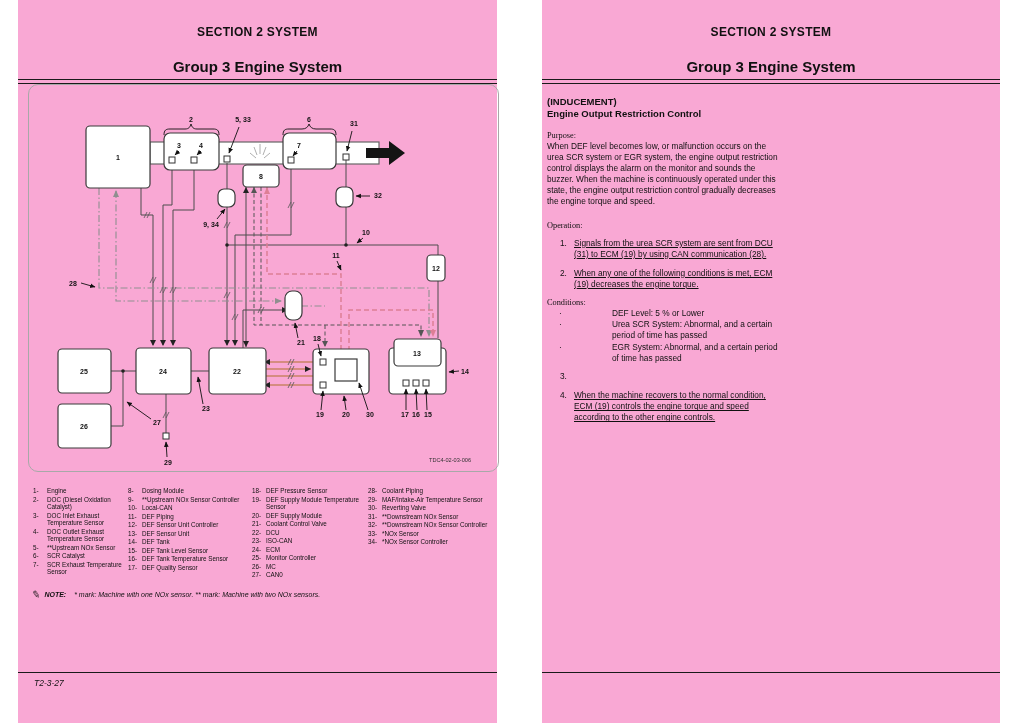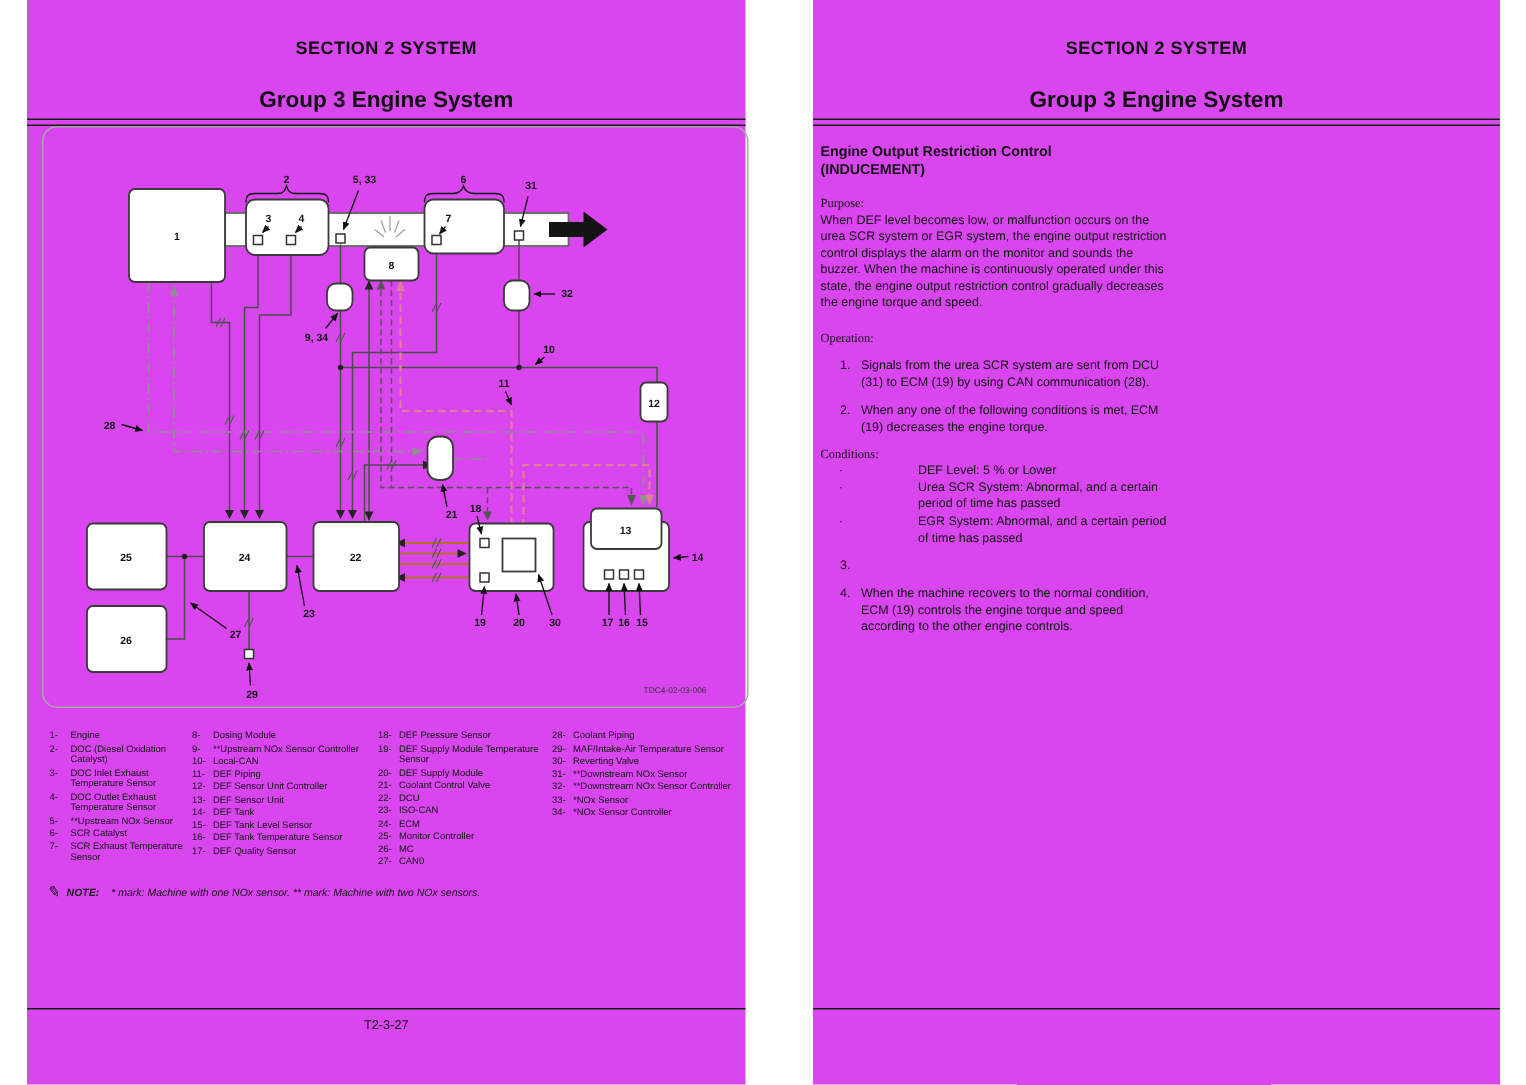--- a/index.html
+++ b/index.html
@@ -1,28 +1,28 @@
 <!DOCTYPE html>
 <html><head>
 <meta charset="utf-8">
 <style>
   html,body{margin:0;padding:0;}
   body{
     width:1017px;height:723px;position:relative;background:#ffffff;
     font-family:"Liberation Sans",sans-serif;color:#111;overflow:hidden;
   }
-  .page{position:absolute;top:0;height:723px;background:#d946ef;}
+  .page{position:absolute;top:0;height:723px;background:#f9a8d4;}
   .page-l{left:18px;width:479px;}
   .page-r{left:542px;width:458px;}
   .hdr{text-align:center;padding-top:25px;}
   .hdr-title{font-size:12px;font-weight:bold;letter-spacing:.3px;}
   .hdr-sub{font-size:15px;font-weight:bold;margin-top:19px;}
   .hdr-rule{border-top:1.5px solid #1a1a1a;border-bottom:1px solid #1a1a1a;height:2.5px;margin-top:4px;}
   .ftr-rule{position:absolute;top:672px;left:0;right:0;border-top:1px solid #1a1a1a;}
-  .ftr-num{position:absolute;top:678px;left:0;right:0;text-align:center;font-size:8.5px;}
+  .ftr-num{position:absolute;top:678px;left:16px;right:0;text-align:left;font-size:8.5px;font-style:italic;}
 
   
   .figure{position:absolute;left:10px;top:84px;width:469px;height:386px;
           border:1px solid #a8a8a8;border-radius:10px;}
   .figure svg{display:block;}
   svg text{font-size:7px;font-weight:bold;fill:#111;}
   svg text.code{font-size:5.6px;font-weight:normal;fill:#333;}
   .bx{fill:#fff;stroke:#3a3a3a;stroke-width:1.2;}
   .ln{fill:none;stroke:#4d4d4d;stroke-width:1;}
   .cool{fill:none;stroke:#8f8f8f;stroke-width:1.1;stroke-dasharray:7 2.5 1.5 2.5;}
@@ -50,21 +50,21 @@
   .note-label{font-style:italic;font-weight:bold;margin-right:8px;}
   .note-text{font-style:italic;}
 
   
   .content{margin:12px 0 0 5px;width:240px;}
   .h1{font-size:9.5px;font-weight:bold;line-height:1.3;}
   .sec-label{font-size:8.3px;margin-top:11px;font-family:Liberation Serif, serif;}
   .para{font-size:8.3px;line-height:1.32;width:234px;margin-top:1px;}
   .step{display:flex;font-size:8.3px;line-height:1.32;margin-top:8px;padding-left:13px;width:225px;}
   .step-n{width:14px;flex:none;}
-  .step-t{flex:1;}
+  .step-t{flex:1;text-decoration:underline;}
   .cond{display:flex;font-size:8.3px;line-height:1.3;padding-left:9px;margin-top:1px;width:228px;}
   .cond-b{width:9px;flex:none;text-align:center;}
   .cond-t{flex:1;padding-left:47px;}
 </style>
 </head>
 <body>
 
 <div class="page page-l">
   <div class="hdr">
     <div class="hdr-title">SECTION 2 SYSTEM</div>
@@ -474,22 +474,22 @@
 
 <div class="page page-r">
   <div class="hdr">
     <div class="hdr-title">SECTION 2 SYSTEM</div>
     <div class="hdr-sub">Group 3 Engine System</div>
     <div class="hdr-rule"></div>
   </div>
 
   <div class="content">
     <div class="h1">
+      <div>(INDUCEMENT)</div>
       <div>Engine Output Restriction Control</div>
-      <div>(INDUCEMENT)</div>
     </div>
 
     <div class="sec-label">Purpose:</div>
     <div class="para">When DEF level becomes low, or malfunction occurs on the urea SCR system or EGR system, the engine output restriction control displays the alarm on the monitor and sounds the buzzer. When the machine is continuously operated under this state, the engine output restriction control gradually decreases the engine torque and speed.</div>
 
     <div class="sec-label" style="margin-top:14px">Operation:</div>
     <div>
         <div class="step">
           <span class="step-n">1.</span>
           <span class="step-t">Signals from the urea SCR system are sent from DCU (31) to ECM (19) by using CAN communication (28).</span>

